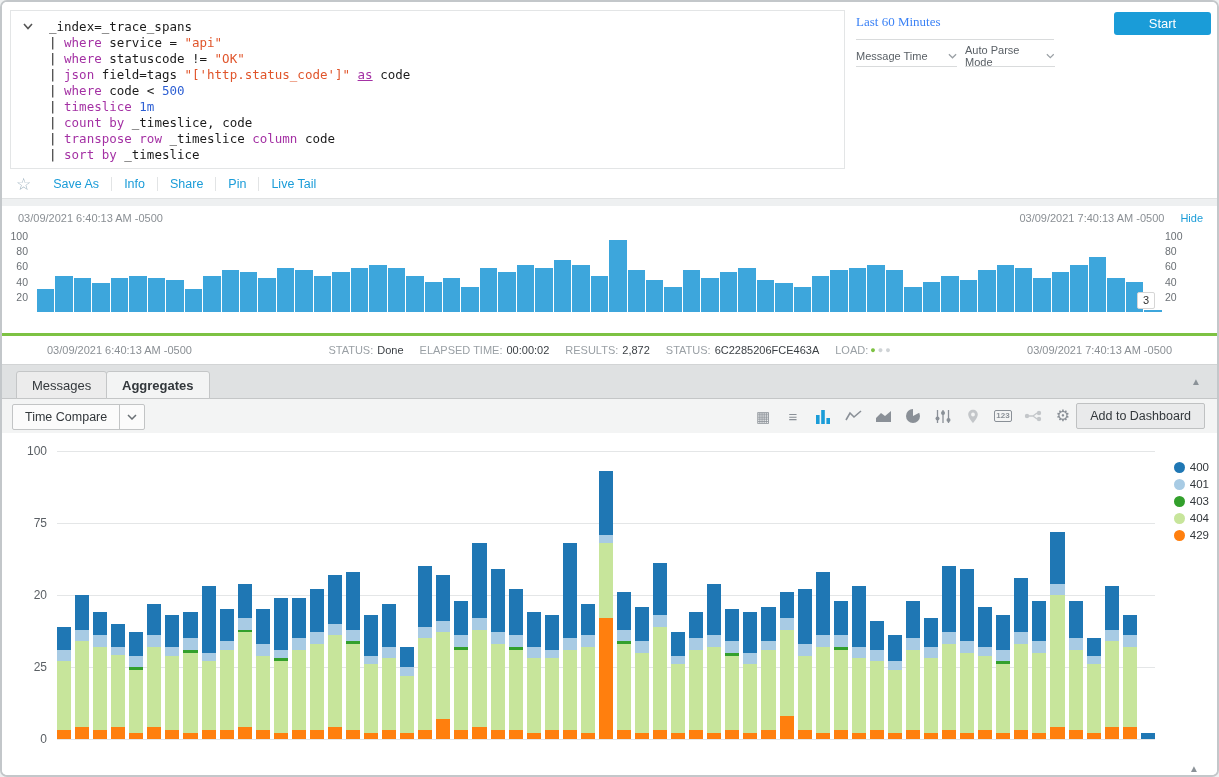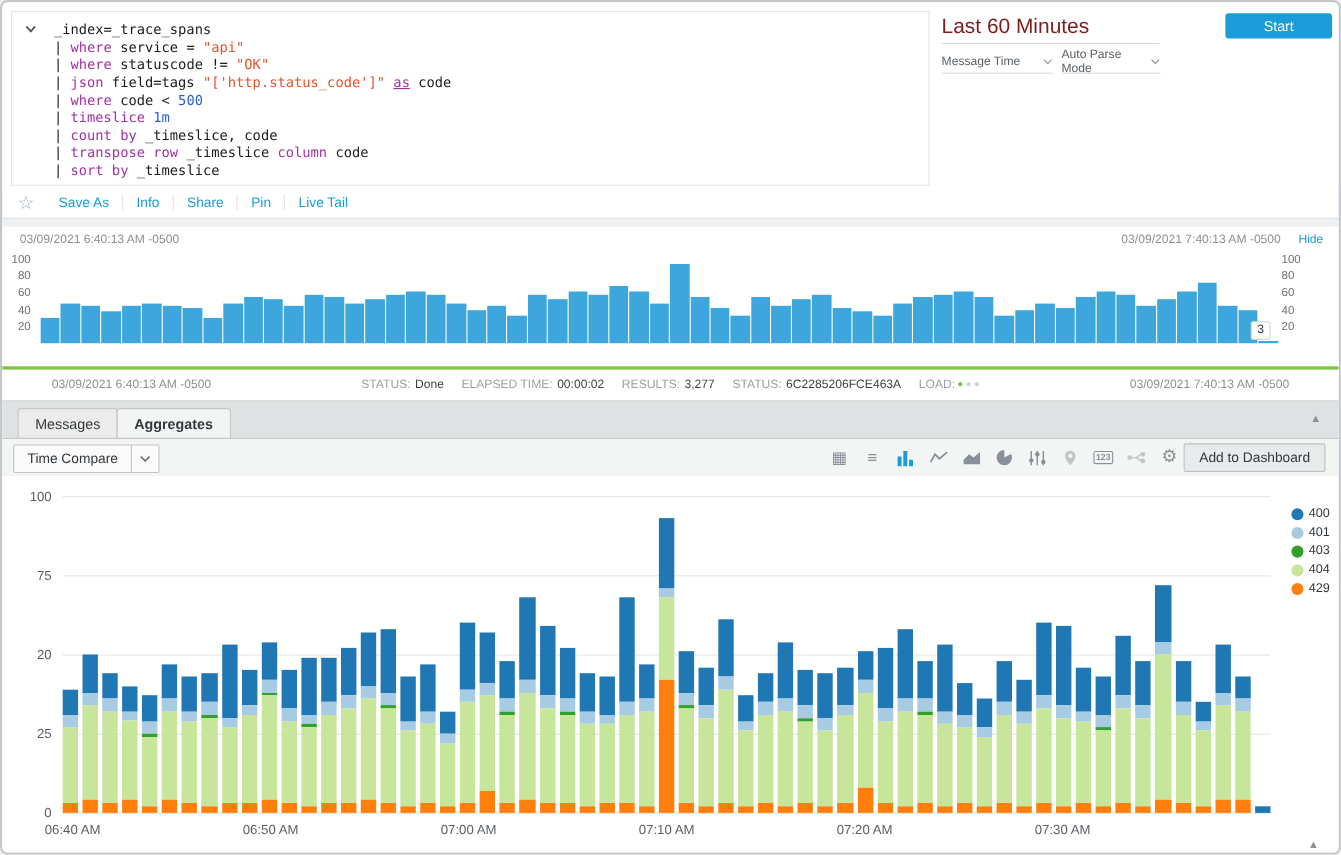--- a/index.html
+++ b/index.html
@@ -8,21 +8,21 @@
   
   .query-section{position:absolute;top:0;left:0;right:0;height:168px;background:#fff;}
   .query-box{position:absolute;left:8px;top:8px;width:833px;height:157px;border:1px solid #e3e5e6;background:#fff;}
   .q-collapse{position:absolute;left:8px;top:6px;width:18px;height:18px;display:flex;align-items:center;justify-content:center;cursor:pointer;}
   .qlines{position:absolute;left:38px;top:8px;font-family:"DejaVu Sans Mono",monospace;font-size:12.5px;line-height:16px;color:#1b1b1b;white-space:pre;}
   .qline{height:16px;}
   .kw{color:#a431a4;}
   .str{color:#e0552b;}
   .num{color:#2d5fd3;}
   .u{text-decoration:underline;}
-  .time-range{position:absolute;left:854px;top:12px;width:198px;height:25px;border-bottom:1px solid #d9dbdc;font-size:19px;color:#7f1d1d;cursor:pointer;}
+  .time-range{position:absolute;left:854px;top:12px;width:198px;height:25px;border-bottom:1px solid #d9dbdc;font-size:13px;color:#3b82f6;cursor:pointer;font-family:Liberation Serif, serif;}
   .dropdown{position:absolute;top:44px;height:20px;border-bottom:1px solid #d9dbdc;font-size:11px;color:#5a6066;display:flex;align-items:center;justify-content:space-between;cursor:pointer;}
   .dd-msg{left:854px;width:101px;}
   .dd-parse{left:963px;width:90px;}
   .start-btn{position:absolute;left:1112px;top:10px;width:97px;height:23px;background:#1a9cd8;color:#fff;border:none;border-radius:3px;font-size:13px;font-family:inherit;cursor:pointer;}
 
   
   .actions-row{position:absolute;top:168px;left:0;right:0;height:28px;display:flex;align-items:center;padding-left:14px;}
   .star{color:#9fb3c0;font-size:17px;margin-right:10px;cursor:pointer;line-height:1;}
   .action-link{color:#1a9cd8;font-size:12.5px;padding:0 12px;border-left:1px solid #e2e4e5;cursor:pointer;text-decoration:none;line-height:14px;}
   .action-link.first{border-left:none;}
@@ -218,21 +218,21 @@
         <span class="ytick" style="top: 60%;">40</span>
         <span class="ytick" style="top: 80%;">20</span>
       </div>
     <span class="hover-label">3</span>
     <div class="progress-line"></div>
     <div class="status-row">
       <span class="status-ts">03/09/2021 6:40:13 AM -0500</span>
       <div class="status-center">
         <span class="status-item"><span class="slabel">STATUS:</span><span class="sval">Done</span></span>
         <span class="status-item"><span class="slabel">ELAPSED TIME:</span><span class="sval">00:00:02</span></span>
-        <span class="status-item"><span class="slabel">RESULTS:</span><span class="sval">3,277</span></span>
+        <span class="status-item"><span class="slabel">RESULTS:</span><span class="sval">2,872</span></span>
         <span class="status-item"><span class="slabel">STATUS:</span><span class="sval">6C2285206FCE463A</span></span>
         <span class="status-item"><span class="slabel">LOAD:</span><span id="load-dots"><span class="load-dot" style="color: rgb(125, 194, 67);">●</span><span class="load-dot" style="color: rgb(207, 211, 214);">●</span><span class="load-dot" style="color: rgb(207, 211, 214);">●</span></span></span>
       </div>
       <span class="status-ts">03/09/2021 7:40:13 AM -0500</span>
     </div>
   </section>
 
   <div class="tabs-row">
     <div class="tab tab-messages">Messages</div>
     <div class="tab tab-aggregates">Aggregates</div>
@@ -697,28 +697,20 @@
           </div>
           <div class="sbar">
             <div class="seg" style="height: 4%; background: rgb(255, 127, 14);"></div>
             <div class="seg" style="height: 28%; background: rgb(199, 229, 155);"></div>
             <div class="seg" style="height: 4%; background: rgb(168, 203, 228);"></div>
             <div class="seg" style="height: 7%; background: rgb(31, 119, 180);"></div>
           </div>
           <div class="sbar">
             <div class="seg" style="height: 2%; background: rgb(31, 119, 180);"></div>
           </div>
-        </div>
-      <div class="sxticks" id="sxticks">
-          <span class="xtick" style="left: 0.819672%;">06:40 AM</span>
-          <span class="xtick" style="left: 17.2131%;">06:50 AM</span>
-          <span class="xtick" style="left: 33.6066%;">07:00 AM</span>
-          <span class="xtick" style="left: 50%;">07:10 AM</span>
-          <span class="xtick" style="left: 66.3934%;">07:20 AM</span>
-          <span class="xtick" style="left: 82.7869%;">07:30 AM</span>
         </div>
     </div>
     <div class="legend" id="legend">
         <div class="legend-item">
           <span class="legend-dot" style="background: rgb(31, 119, 180);"></span>
           <span class="legend-label">400</span>
         </div>
         <div class="legend-item">
           <span class="legend-dot" style="background: rgb(168, 203, 228);"></span>
           <span class="legend-label">401</span>

